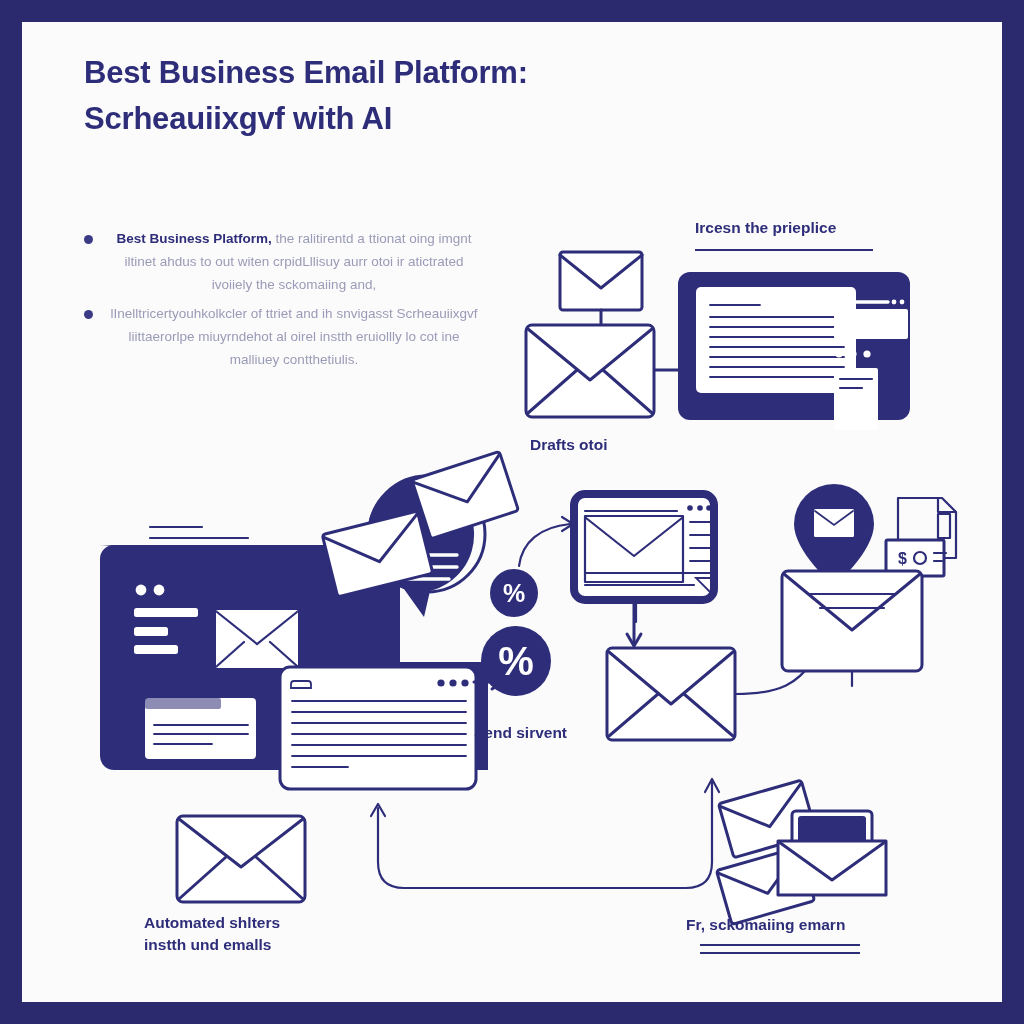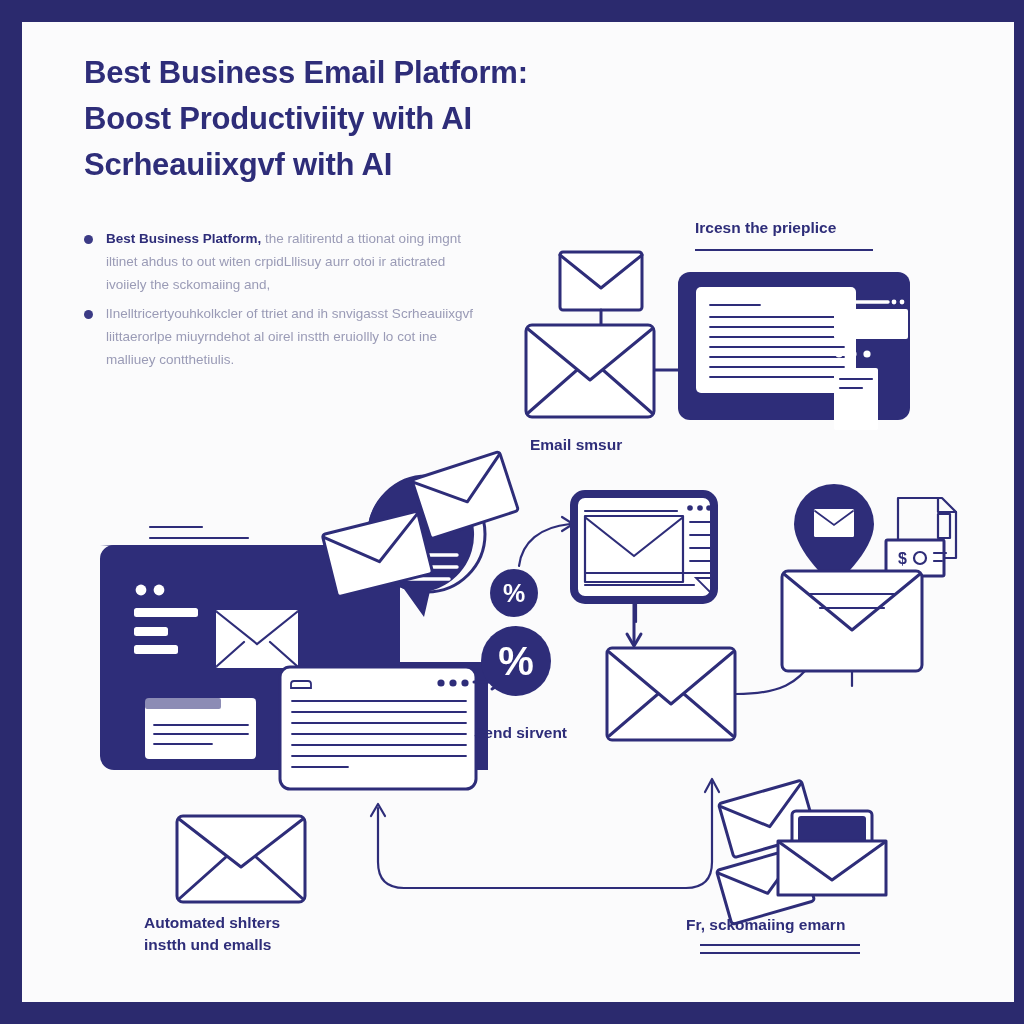--- a/index.html
+++ b/index.html
@@ -11,37 +11,36 @@
   }
   #poster{
     position:absolute;left:0;top:0;width:1024px;height:1024px;
     background:#2b2a6e;
   }
   #canvas{
     position:absolute;left:22px;top:22px;
     width:980px;height:980px;
     background:#fbfbfc;
     overflow:hidden;
-    padding-left:12px;
   }
   
   #headline{
     position:absolute;left:62px;top:28px;width:660px;
     color:#2e2d79;
     font-size:31px;line-height:46px;font-weight:bold;
     letter-spacing:-0.2px;
   }
   #headline div{white-space:nowrap;}
   
   #bullets{
     position:absolute;left:50px;top:205px;width:410px;
   }
   .bullet{
     position:relative;padding-left:34px;margin-bottom:6px;
-    font-size:13.5px;line-height:23px;color:#8e8fae;
+    font-size:13.5px;line-height:23px;color:#8e8fae;text-align:center;
   }
   .bullet .dot{
     position:absolute;left:12px;top:8px;width:9px;height:9px;
     border-radius:50%;background:#3b3a85;
   }
   .bullet b{color:#2e2d79;font-weight:bold;}
   .bullet .b2{color:#9a9bb6;}
   
   .lbl{
     position:absolute;color:#2e2d79;font-size:15.5px;line-height:22px;
@@ -62,21 +61,20 @@
   .pct{fill:#ffffff;font-family:"Liberation Sans",sans-serif;font-weight:bold;text-anchor:middle;}
 </style>
 </head>
 <body>
 
 <div id="poster">
   <div id="canvas">
 
     <div id="headline">
       <div>Best Business Email Platform:</div>
-      <div>Boost Productiviity with AI</div>
       <div>Scrheauiixgvf with AI</div>
     </div>
 
     <div id="bullets">
       <div class="bullet">
         <span class="dot"></span>
         <b>Best Business Platform,</b><span class="b2"> the ralitirentd a ttionat oing imgnt iltinet ahdus to out witen crpidLllisuy aurr otoi ir atictrated ivoiiely the sckomaiing and,</span>
       </div>
       <div class="bullet">
         <span class="dot"></span>
@@ -304,21 +302,21 @@
         <path class="st2" d="M356 786 L356 840 Q356 866 382 866 L664 866 Q690 866 690 840 L690 760"></path>
         <path class="st2" d="M349 794 L356 782 L363 794"></path>
         <path class="st2" d="M683 770 L690 757 L697 770"></path>
       </g>
 
     </svg>
 
     <div class="lbl" style="left:673px;top:195px;">Ircesn the prieplice</div>
     <div class="rule" style="left:673px;top:227px;width:178px;"></div>
 
-    <div class="lbl" style="left:508px;top:412px;">Email smsur</div>
+    <div class="lbl" style="left:508px;top:412px;">Drafts otoi</div>
 
     <div class="lbl" style="left:452px;top:700px;">Send sirvent</div>
 
     <div class="lbl center" style="left:122px;top:890px;width:230px;">
       <div>Automated shlters</div>
       <div>instth und emalls</div>
     </div>
 
     <div class="lbl" style="left:664px;top:892px;">Fr, sckomaiing emarn</div>
     <div class="rule" style="left:678px;top:922px;width:160px;"></div>

